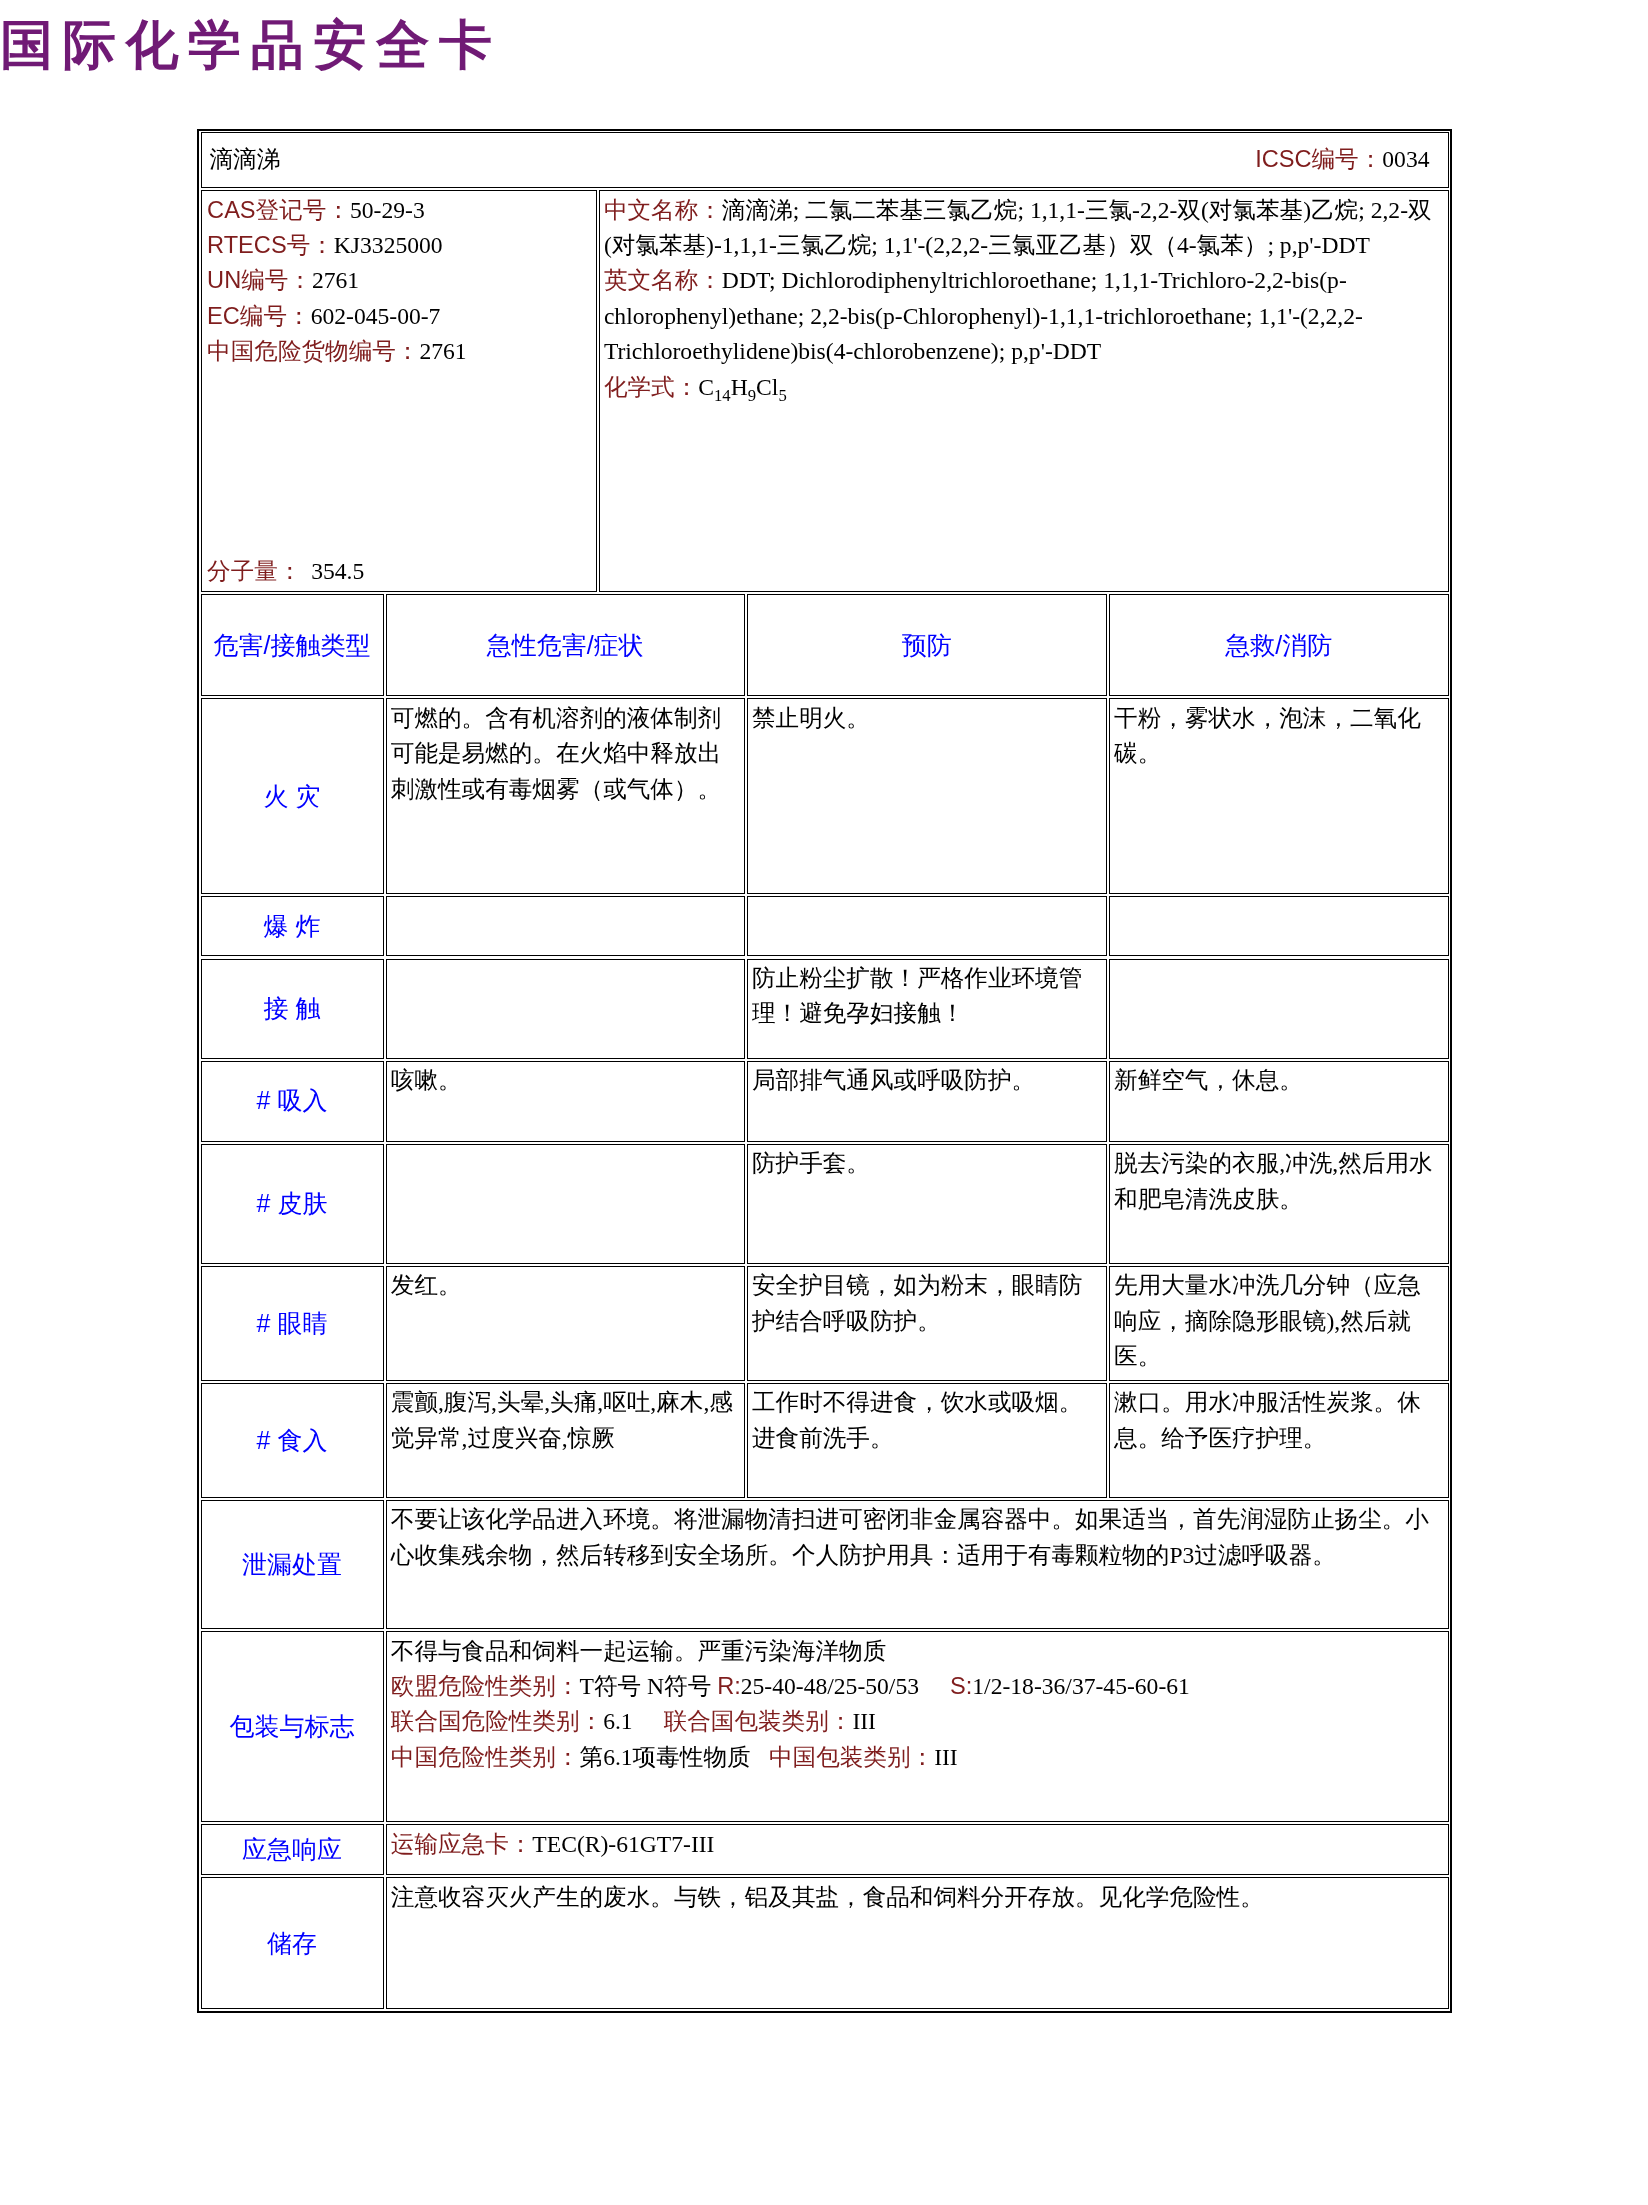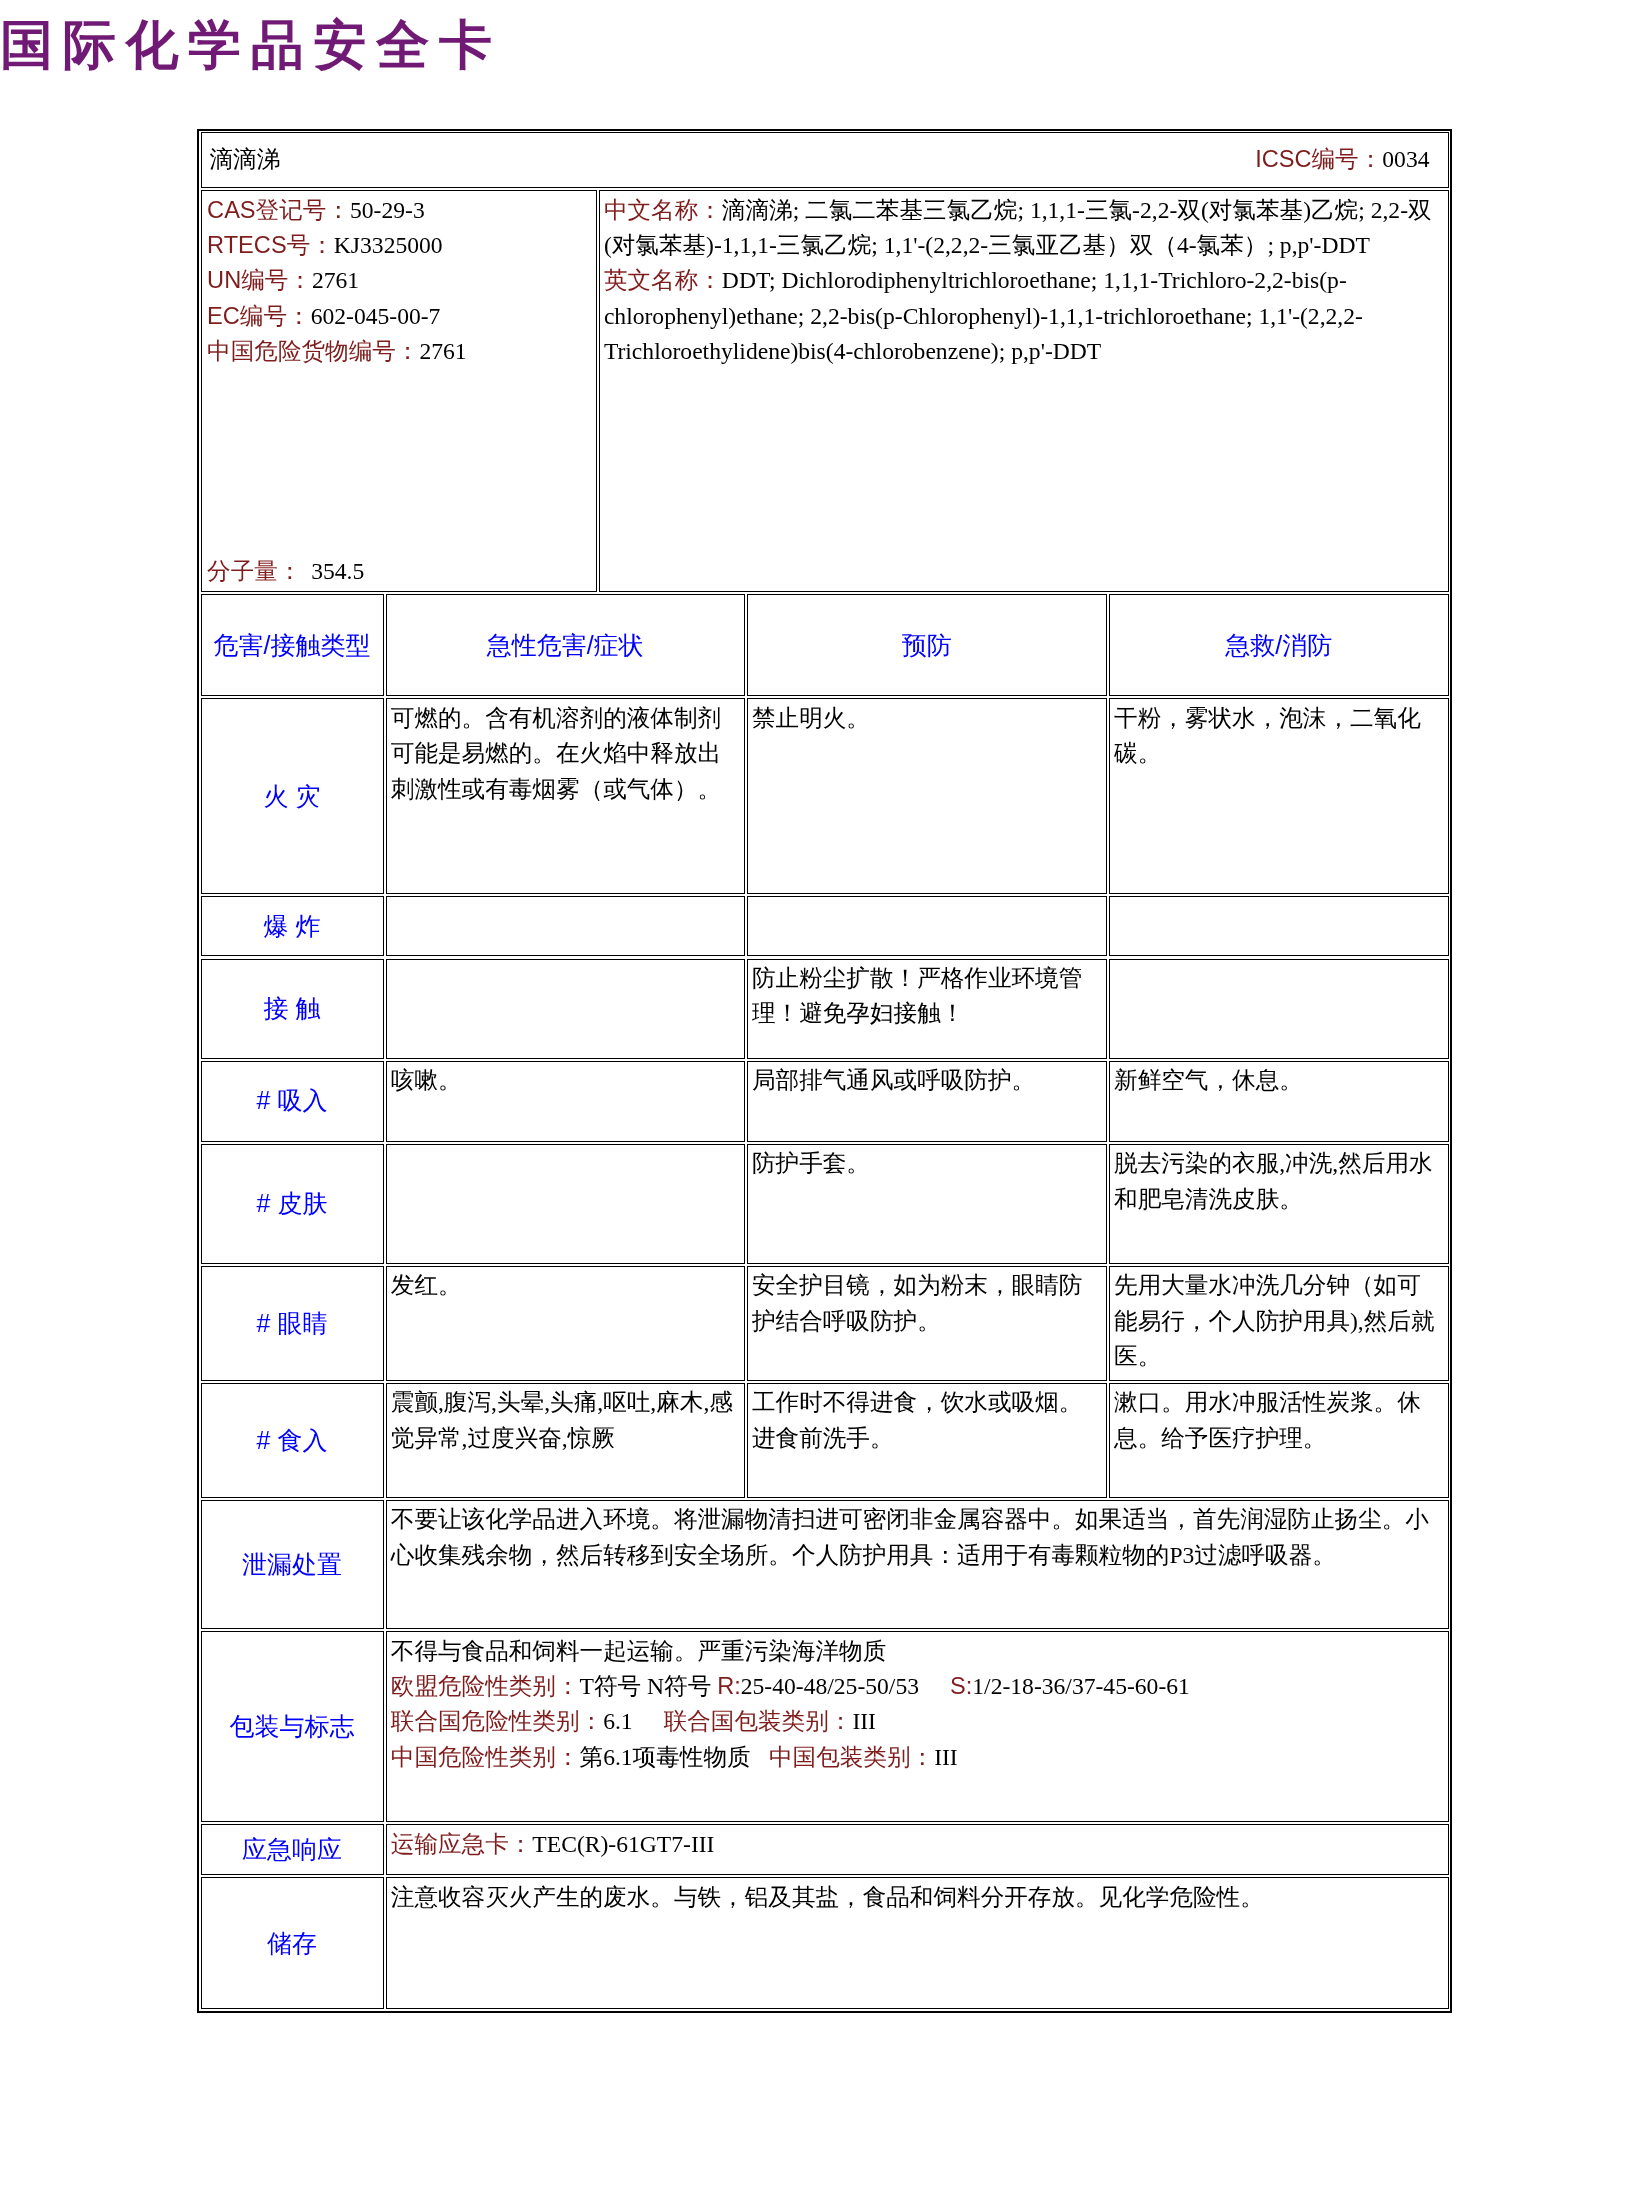--- a/index.html
+++ b/index.html
@@ -104,20 +104,23 @@
       </div>
     </div>
 
     <div class="cell" style="grid-row:2;grid-column:3/6">
       <div>
         <span class="lbl">中文名称：</span><span class="serif">滴滴涕; 二氯二苯基三氯乙烷; 1,1,1-三氯-2,2-双(对氯苯基)乙烷; 2,2-双(对氯苯基)-1,1,1-三氯乙烷; 1,1'-(2,2,2-三氯亚乙基）双（4-氯苯）; p,p'-DDT</span>
       </div>
       <div>
         <span class="lbl">英文名称：</span><span class="serif">DDT; Dichlorodiphenyltrichloroethane; 1,1,1-Trichloro-2,2-bis(p-chlorophenyl)ethane; 2,2-bis(p-Chlorophenyl)-1,1,1-trichloroethane; 1,1'-(2,2,2-Trichloroethylidene)bis(4-chlorobenzene); p,p'-DDT</span>
       </div>
+      <div>
+        <span class="lbl">化学式：</span><span class="serif"><span>C</span><sub>14</sub><span>H</span><sub>9</sub><span>Cl</span><sub>5</sub></span>
+      </div>
     </div>
 
     <div class="cell hdr" style="grid-row:3;grid-column:1/2">危害/接触类型</div>
     <div class="cell hdr" style="grid-row:3;grid-column:2/4">急性危害/症状</div>
     <div class="cell hdr" style="grid-row:3;grid-column:4/5">预防</div>
     <div class="cell hdr" style="grid-row:3;grid-column:5/6">急救/消防</div>
 
     <div class="cell rowlbl" style="grid-row:4;grid-column:1/2">火 灾</div>
     <div class="cell" style="grid-row:4;grid-column:2/4">可燃的。含有机溶剂的液体制剂可能是易燃的。在火焰中释放出刺激性或有毒烟雾（或气体）。</div>
     <div class="cell" style="grid-row:4;grid-column:4/5">禁止明火。</div>
@@ -139,21 +142,21 @@
     <div class="cell" style="grid-row:7;grid-column:5/6">新鲜空气，休息。</div>
 
     <div class="cell rowlbl" style="grid-row:8;grid-column:1/2"># 皮肤</div>
     <div class="cell" style="grid-row:8;grid-column:2/4"></div>
     <div class="cell" style="grid-row:8;grid-column:5/6">脱去污染的衣服,冲洗,然后用水和肥皂清洗皮肤。</div>
     <div class="cell" style="grid-row:8;grid-column:4/5">防护手套。</div>
 
     <div class="cell rowlbl" style="grid-row:9;grid-column:1/2"># 眼睛</div>
     <div class="cell" style="grid-row:9;grid-column:2/4">发红。</div>
     <div class="cell" style="grid-row:9;grid-column:4/5">安全护目镜，如为粉末，眼睛防护结合呼吸防护。</div>
-    <div class="cell" style="grid-row:9;grid-column:5/6">先用大量水冲洗几分钟（如可能易行，个人防护用具),然后就医。</div>
+    <div class="cell" style="grid-row:9;grid-column:5/6">先用大量水冲洗几分钟（应急响应，摘除隐形眼镜),然后就医。</div>
 
     <div class="cell rowlbl" style="grid-row:10;grid-column:1/2"># 食入</div>
     <div class="cell" style="grid-row:10;grid-column:2/4">震颤,腹泻,头晕,头痛,呕吐,麻木,感觉异常,过度兴奋,惊厥</div>
     <div class="cell" style="grid-row:10;grid-column:4/5">工作时不得进食，饮水或吸烟。进食前洗手。</div>
     <div class="cell" style="grid-row:10;grid-column:5/6">漱口。用水冲服活性炭浆。休息。给予医疗护理。</div>
 
     <div class="cell rowlbl" style="grid-row:11;grid-column:1/2">泄漏处置</div>
     <div class="cell" style="grid-row:11;grid-column:2/6">不要让该化学品进入环境。将泄漏物清扫进可密闭非金属容器中。如果适当，首先润湿防止扬尘。小心收集残余物，然后转移到安全场所。个人防护用具：适用于有毒颗粒物的P3过滤呼吸器。</div>
 
     <div class="cell rowlbl" style="grid-row:12;grid-column:1/2">包装与标志</div>

